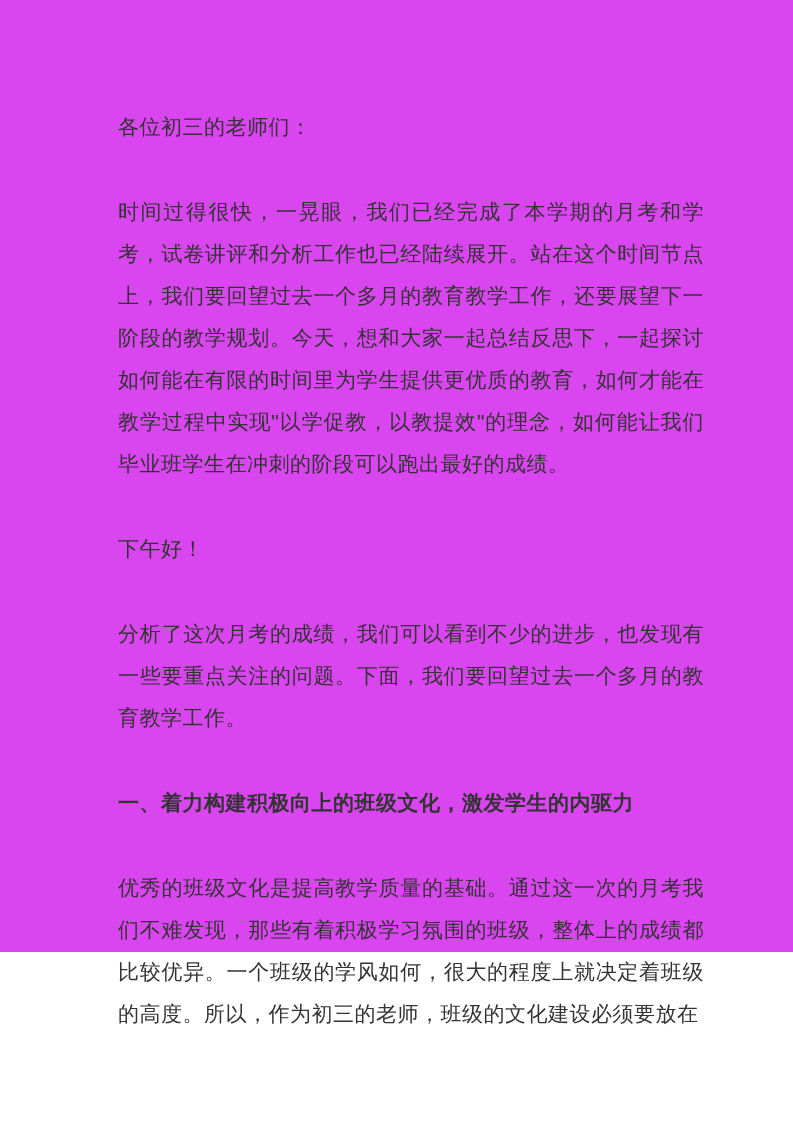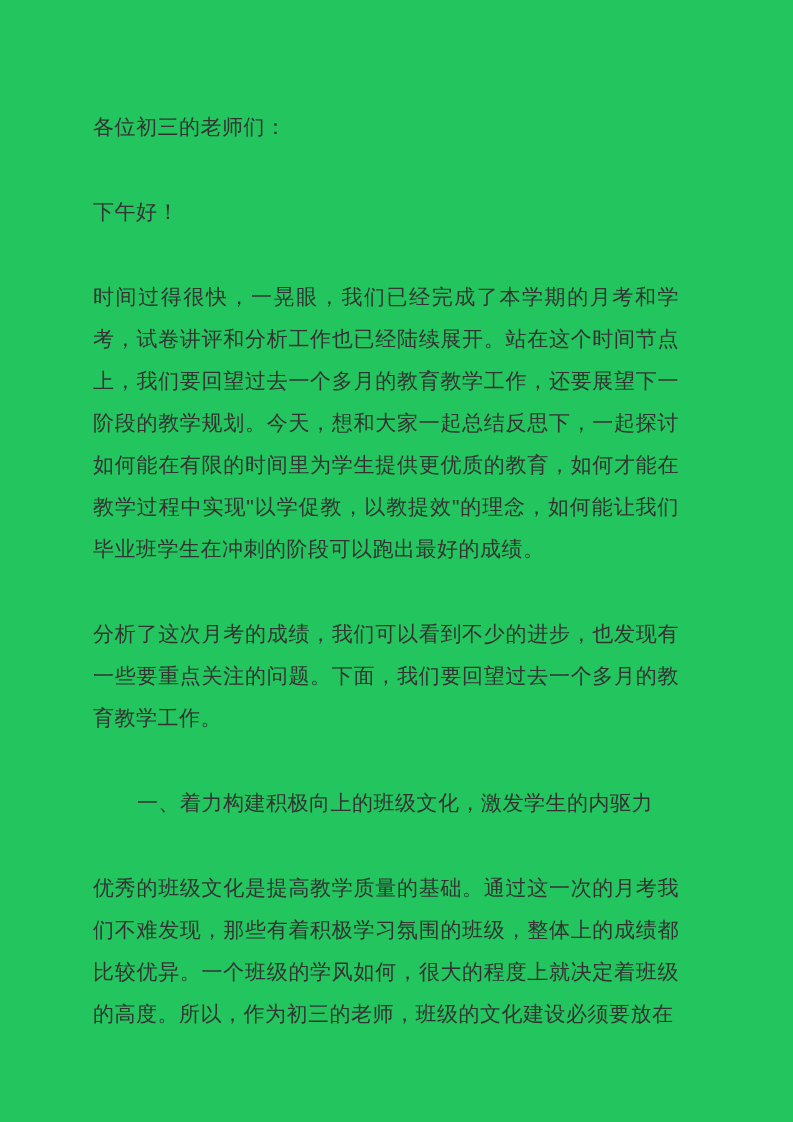--- a/index.html
+++ b/index.html
@@ -9,45 +9,44 @@
   }
   body {
     width: 793px;
     height: 1122px;
     overflow: hidden;
     font-family: "Liberation Sans", "DejaVu Sans", sans-serif;
   }
   .doc-page {
     box-sizing: border-box;
     width: 793px;
-    height: 1122px;
-    padding: 106px 90px 0 93px;
-    background: #22c55e;
+    height: 952px;
+    padding: 106px 90px 0 118px;
+    background: #d946ef;
   }
   .doc-body {
     width: 586px;
     color: #333333;
     font-size: 21px;
     line-height: 42px;
     text-align: justify;
     letter-spacing: 0.5px;
   }
   .doc-body p {
     margin: 0 0 43px 0;
   }
   .doc-body .section-heading {
-    font-weight: 400;
-    margin-left: 44px;
+    font-weight: 700;
   }
 </style>
 </head>
 <body>
 
 <div class="doc-page">
   <div class="doc-body">
     <p>各位初三的老师们：</p>
+    <p>时间过得很快，一晃眼，我们已经完成了本学期的月考和学考，试卷讲评和分析工作也已经陆续展开。站在这个时间节点上，我们要回望过去一个多月的教育教学工作，还要展望下一阶段的教学规划。今天，想和大家一起总结反思下，一起探讨如何能在有限的时间里为学生提供更优质的教育，如何才能在教学过程中实现"以学促教，以教提效"的理念，如何能让我们毕业班学生在冲刺的阶段可以跑出最好的成绩。</p>
     <p>下午好！</p>
-    <p>时间过得很快，一晃眼，我们已经完成了本学期的月考和学考，试卷讲评和分析工作也已经陆续展开。站在这个时间节点上，我们要回望过去一个多月的教育教学工作，还要展望下一阶段的教学规划。今天，想和大家一起总结反思下，一起探讨如何能在有限的时间里为学生提供更优质的教育，如何才能在教学过程中实现"以学促教，以教提效"的理念，如何能让我们毕业班学生在冲刺的阶段可以跑出最好的成绩。</p>
     <p>分析了这次月考的成绩，我们可以看到不少的进步，也发现有一些要重点关注的问题。下面，我们要回望过去一个多月的教育教学工作。</p>
     <p class="section-heading">一、着力构建积极向上的班级文化，激发学生的内驱力</p>
     <p>优秀的班级文化是提高教学质量的基础。通过这一次的月考我们不难发现，那些有着积极学习氛围的班级，整体上的成绩都比较优异。一个班级的学风如何，很大的程度上就决定着班级的高度。所以，作为初三的老师，班级的文化建设必须要放在</p>
   </div>
 </div>
 
 </body></html>

